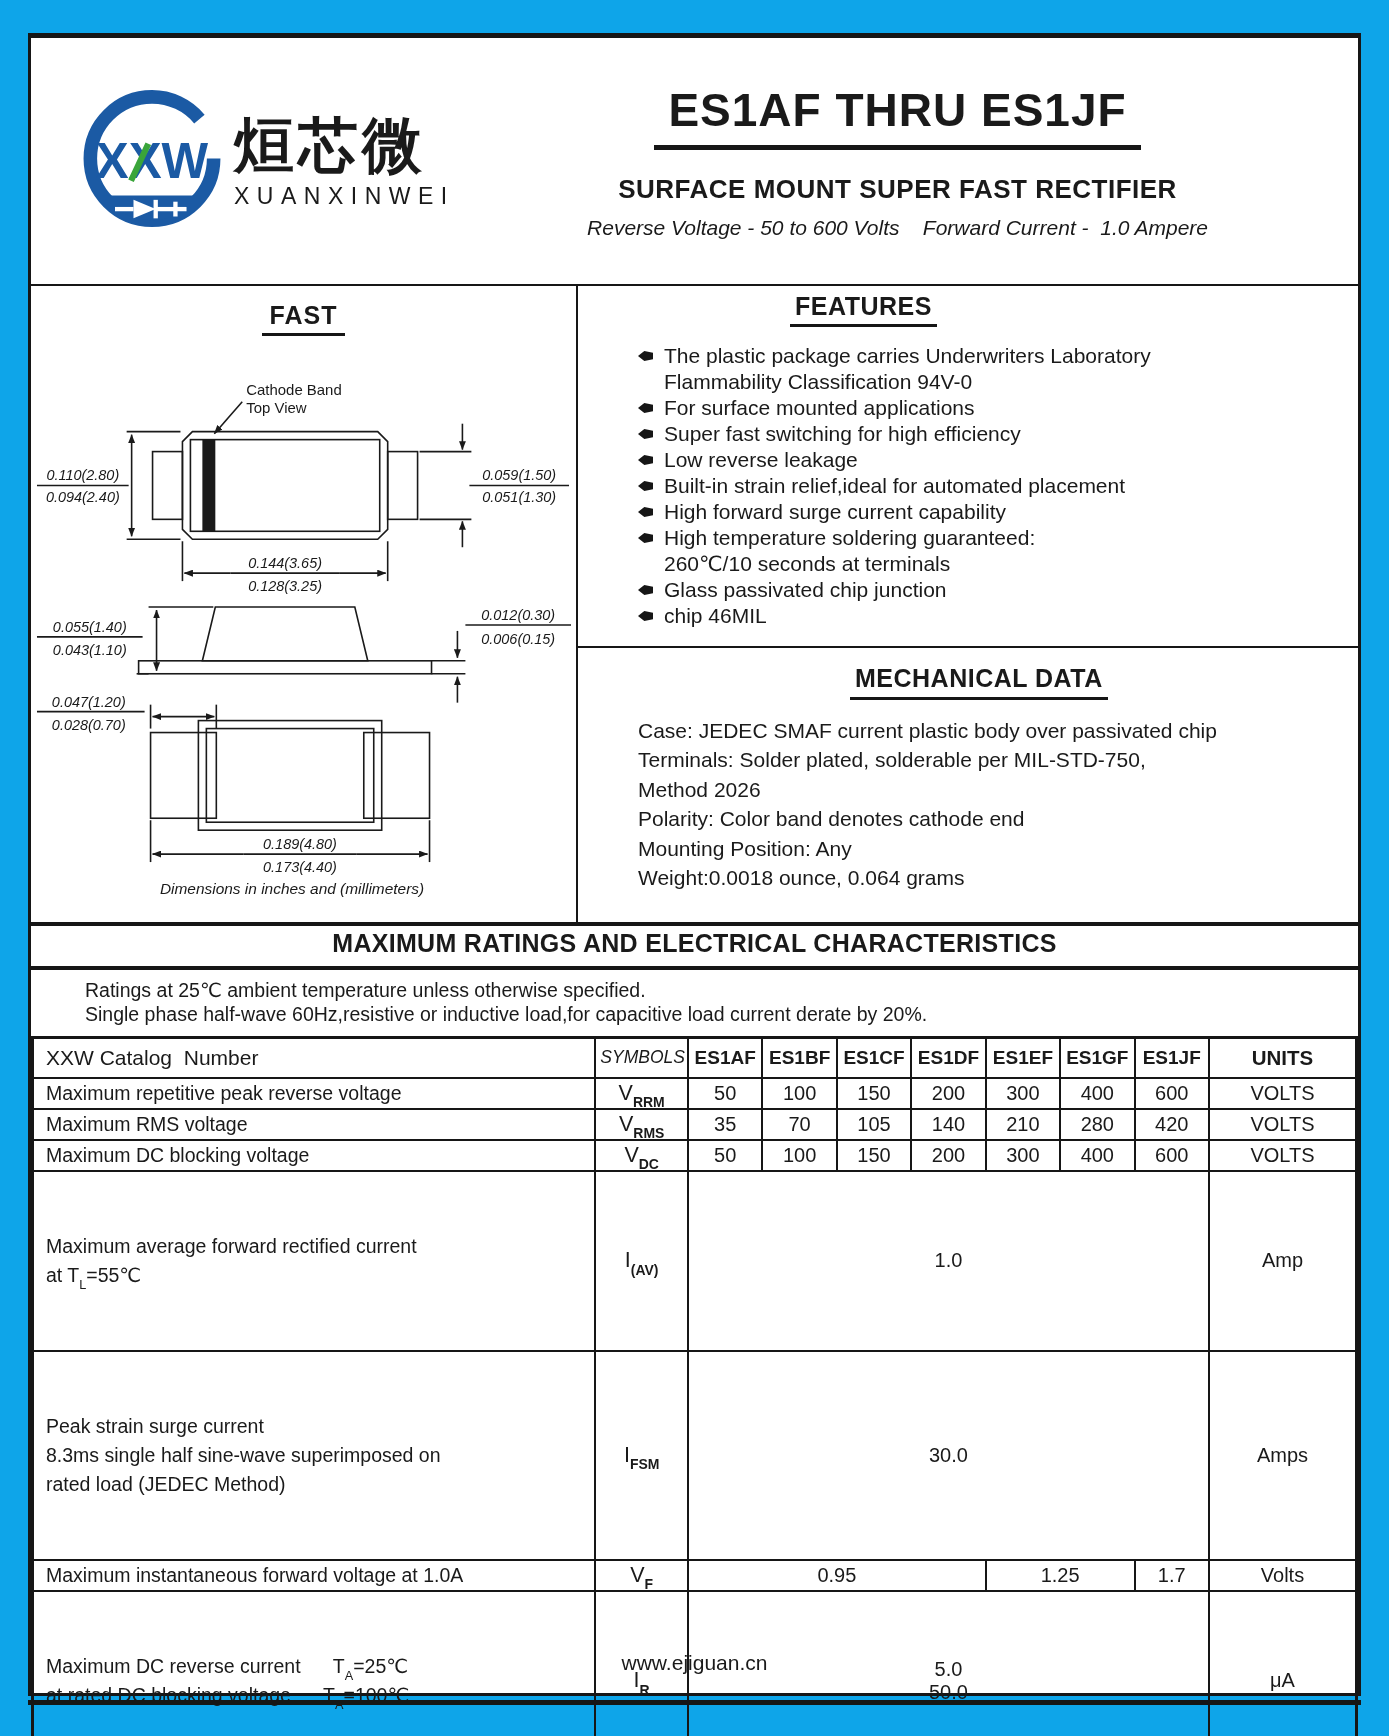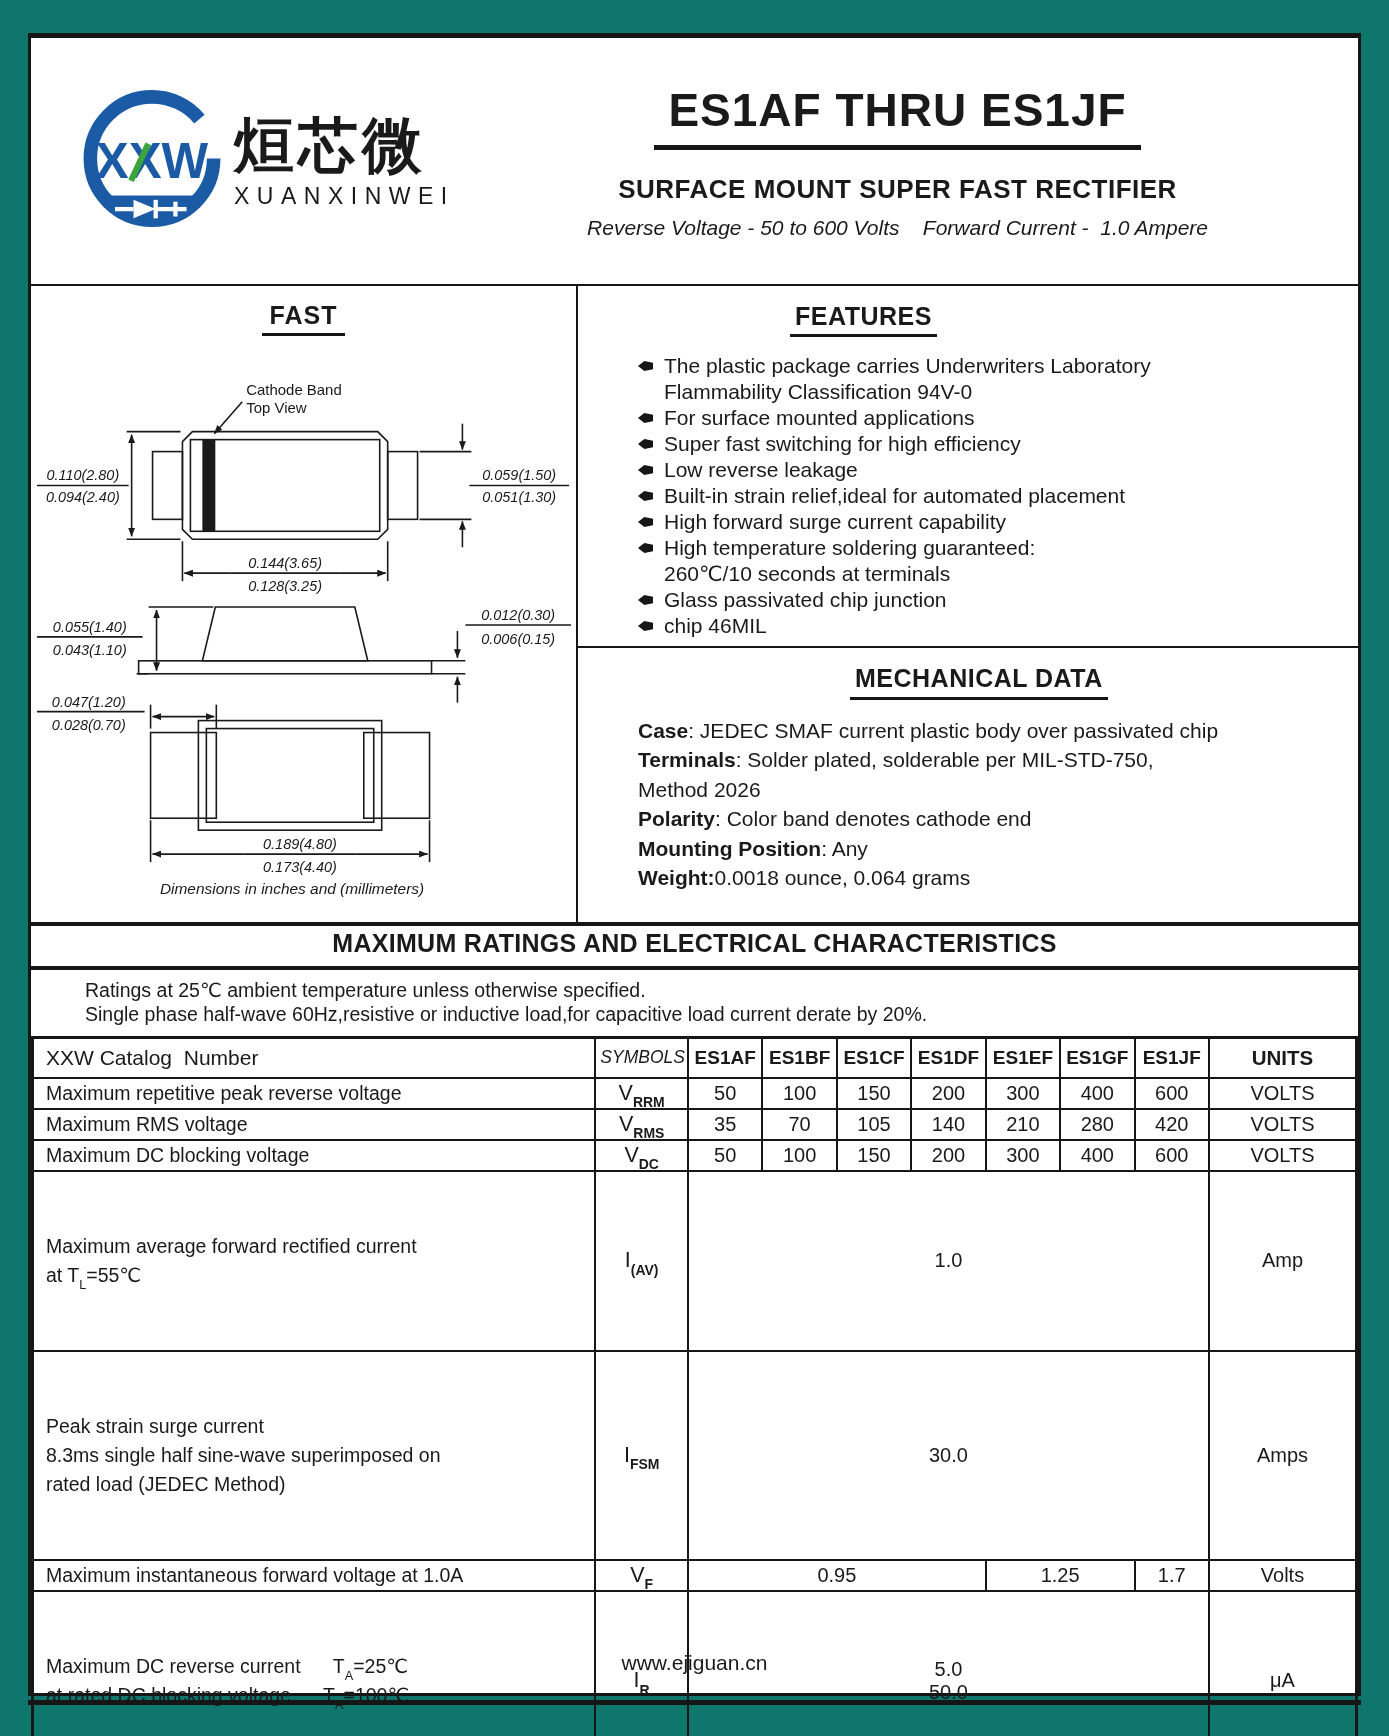--- a/index.html
+++ b/index.html
@@ -1,18 +1,18 @@
 <!DOCTYPE html>
 <html><head>
 <meta charset="utf-8">
 <style>
   * { box-sizing: border-box; margin: 0; padding: 0; }
   html,body { background:#fff; }
   body { font-family:"Liberation Sans","DejaVu Sans",sans-serif; color:#1a1a1a; }
-  .sheet { position:relative; width:1389px; height:1736px; background:#0f766e; overflow:hidden; }
+  .sheet { position:relative; width:1389px; height:1736px; background:#0ea5e9; overflow:hidden; }
   .frame { position:absolute; left:28px; top:33px; right:28px; bottom:40px;
            border:3px solid #161616; border-top-width:5px; background:#fff; }
   .bottom-bar { position:absolute; left:28px; right:28px; bottom:31px; height:5px; background:#161616; }
 
   
   .header { height:248px; border-bottom:2px solid #161616; display:flex; align-items:center; }
   .logo-block { width:560px; padding-left:45px; display:flex; align-items:center; gap:6px; }
   .logo-mark { width:152px; height:148px; flex:none; }
   .logo-cn { font-size:60px; font-weight:bold; letter-spacing:4px; line-height:1.1; }
   .logo-en { font-size:23px; font-weight:500; letter-spacing:7.5px; margin-top:4px; }
@@ -29,30 +29,30 @@
   .smaf-h { width:fit-content; margin:15px auto 0; font-size:25px; font-weight:bold;
             border-bottom:3px solid #161616; padding:0 8px 3px; letter-spacing:1px; }
   .pkg { width:100%; display:block; margin-top:4px; }
   .pkg line, .pkg polygon, .pkg rect { stroke:#1a1a1a; fill:none; stroke-width:1.6; }
   .pkg .fill { fill:#1a1a1a; stroke:none; }
   .pkg text { fill:#1a1a1a; font-family:"Liberation Sans","DejaVu Sans",sans-serif; }
   .pkg .t  { font-size:15px; }
   .pkg .ti { font-size:14.5px; font-style:italic; text-anchor:middle; }
   .pkg .cap{ font-size:15.5px; font-style:italic; text-anchor:middle; }
 
-  .features { height:362px; border-bottom:2px solid #161616; padding-top:16px; }
+  .features { height:362px; border-bottom:2px solid #161616; padding-top:6px; }
   .sec-h { font-size:25px; font-weight:bold; width:fit-content; border-bottom:3px solid #161616;
            padding:0 5px 3px; margin-left:212px; letter-spacing:0.5px; }
   .feat-list { margin-top:16px; padding:0 26px 0 60px; }
   .feat { display:flex; gap:11px; font-size:21px; line-height:26px; }
   .bullet { flex:none; width:15px; height:10px; margin-top:8px; background:#161616;
             clip-path:polygon(0 50%, 42% 0, 100% 18%, 100% 82%, 42% 100%); }
   .mech { padding:16px 26px 0 60px; font-size:21px; line-height:29.5px; }
   .mech-body { margin-top:16px; }
-  .mech-line b { font-weight:bold; }
+  .mech-line b { font-weight:normal; }
 
   
   .band { border-top:4px solid #161616; border-bottom:4px solid #161616; text-align:center;
           font-size:25px; font-weight:bold; padding:3px 0 8px; letter-spacing:0.3px; }
   .intro { padding:9px 0 10px 26px; font-size:19.5px; line-height:23.5px;margin-left:28px; }
 
   
   table { width:100%; border-collapse:collapse; table-layout:fixed; border:3px solid #161616; }
   th,td { border:2px solid #161616; padding:2px 4px; }
   .desc { text-align:left; padding-left:12px; font-size:19.5px; font-weight:normal; white-space:pre-wrap; }

